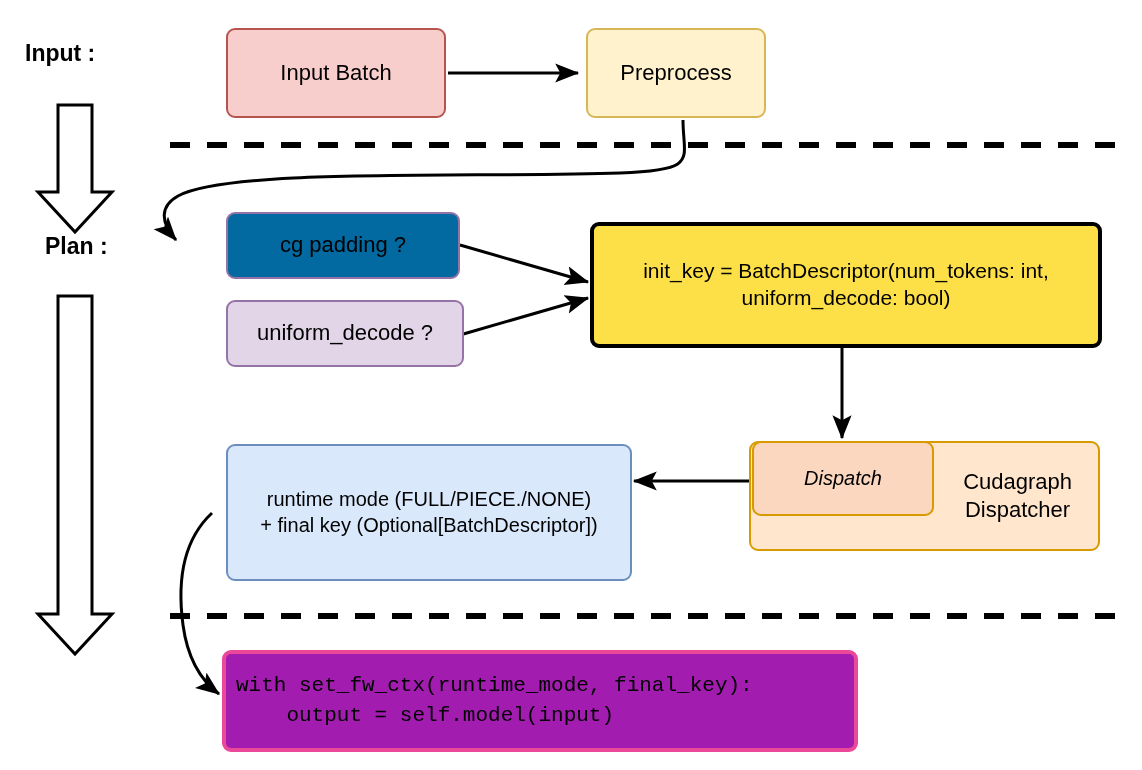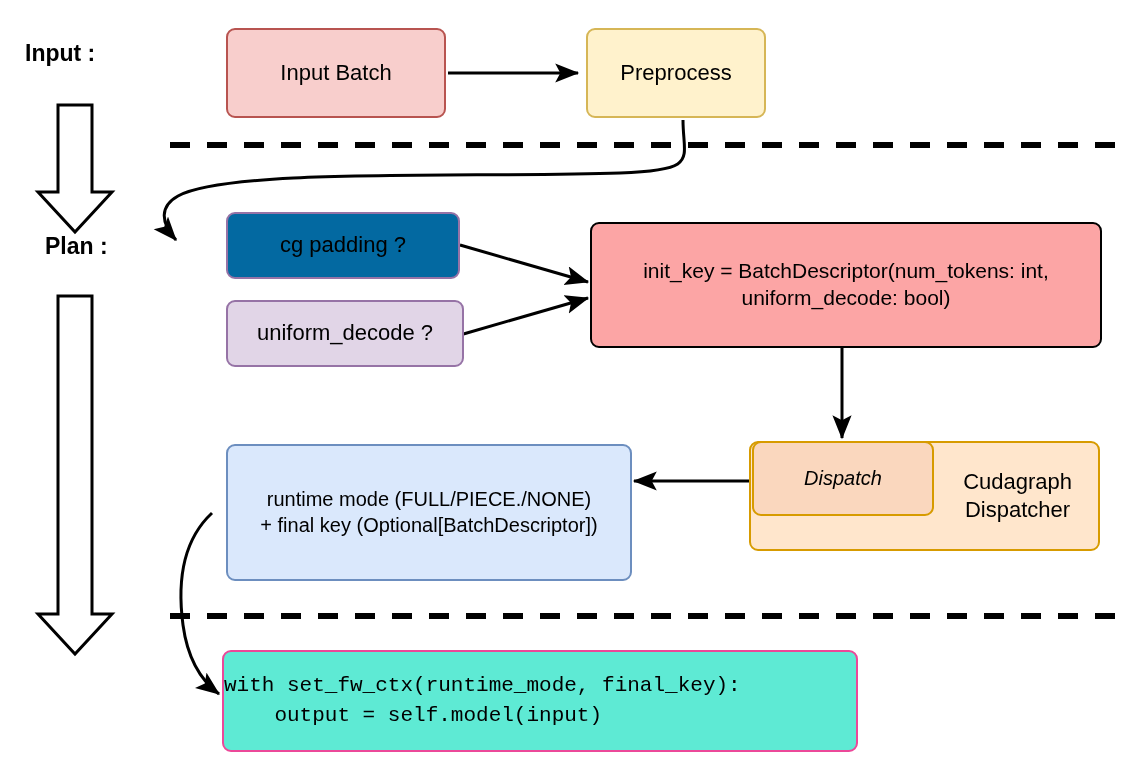--- a/index.html
+++ b/index.html
@@ -96,33 +96,33 @@
   <div class="node" style="left:586px; top:28px; width:180px; height:90px;
               background:#fff2cc; border:2px solid #d6b656; font-size:22px;">Preprocess</div>
 
   <div class="node" style="left:226px; top:212px; width:234px; height:67px;
               background:#0369a1; border:2px solid #9673a6; font-size:22px;">cg padding ?</div>
 
   <div class="node" style="left:226px; top:300px; width:238px; height:67px;
               background:#e1d5e7; border:2px solid #9673a6; font-size:22px;">uniform_decode ?</div>
 
   <div class="node" style="left:590px; top:222px; width:512px; height:126px;
-              background:#fca5a5; border:2px solid #000000; font-size:21px;">init_key = BatchDescriptor(num_tokens: int,
+              background:#fde047; border:4px solid #000000; font-size:21px;">init_key = BatchDescriptor(num_tokens: int,
 uniform_decode: bool)</div>
 
   <div class="node" style="left:749px; top:441px; width:351px; height:110px;
               background:#ffe6cc; border:2px solid #d79b00; font-size:22px;
               justify-content:flex-end; padding-right:26px;">Cudagraph
 Dispatcher</div>
 
   <div class="node" style="left:752px; top:441px; width:182px; height:75px;
               background:#fad7be; border:2px solid #d79b00; font-size:20px;font-style:italic;">Dispatch</div>
 
   <div class="node" style="left:226px; top:444px; width:406px; height:137px;
               background:#dae8fc; border:2px solid #6c8ebf; font-size:20px;">runtime mode (FULL/PIECE./NONE)
 + final key (Optional[BatchDescriptor])</div>
 
   <div class="node code" style="left:222px; top:650px; width:636px; height:102px;
-              background:#5eead4; border:2px solid #ec4899; font-size:21px;
-              ">with set_fw_ctx(runtime_mode, final_key):
+              background:#a21caf; border:4px solid #ec4899; font-size:21px;
+              padding-left:10px;">with set_fw_ctx(runtime_mode, final_key):
     output = self.model(input)</div>
 
 </div>
 
 </body></html>

